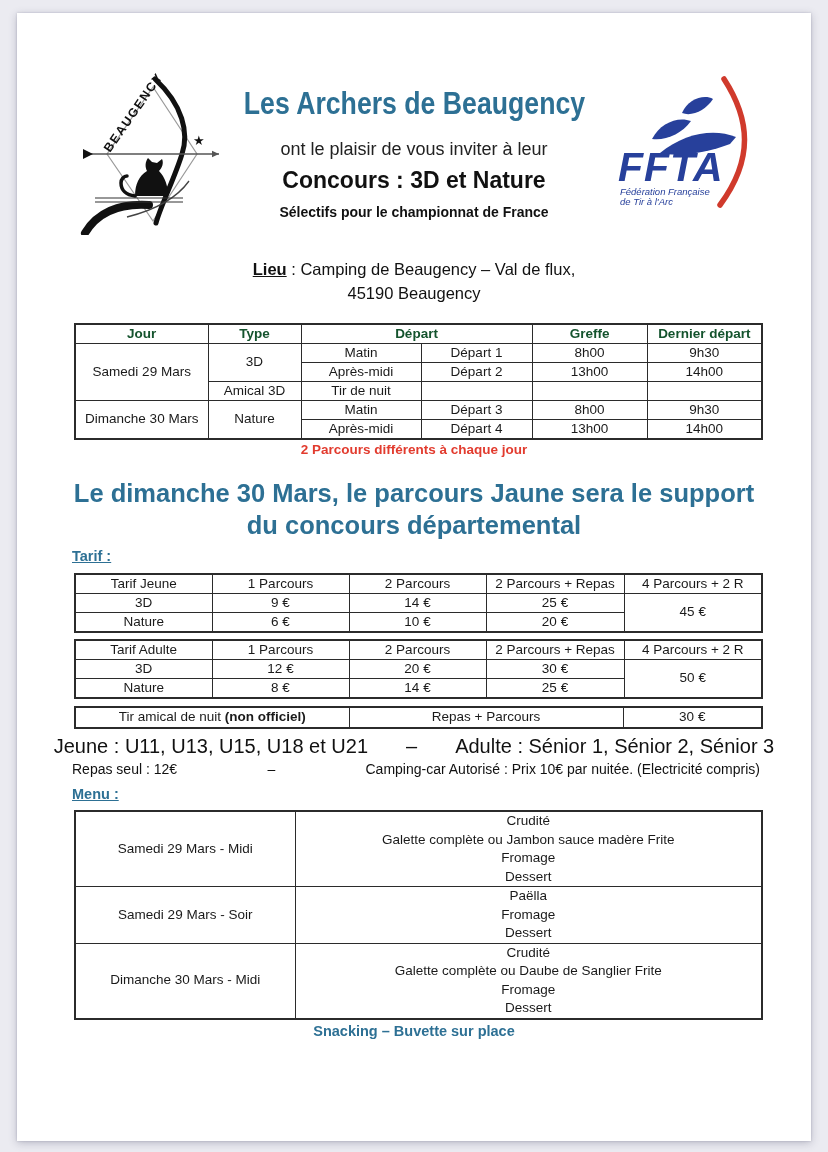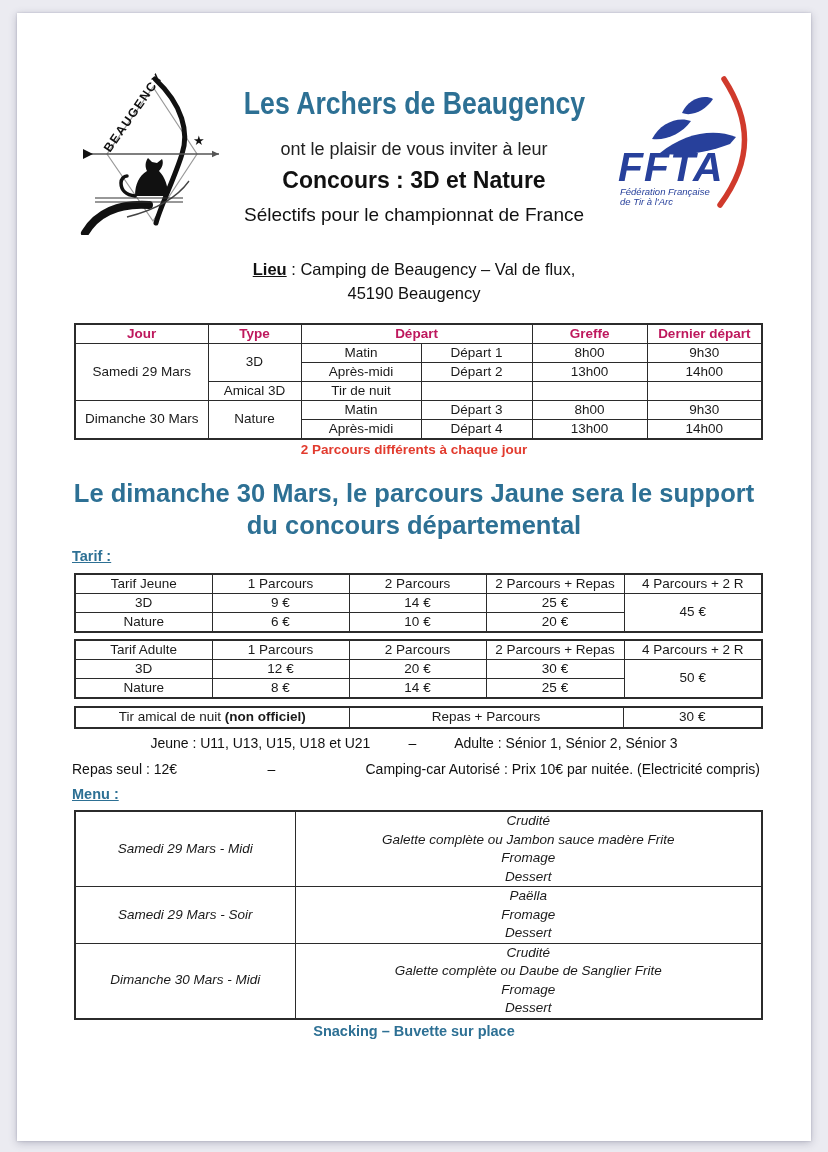--- a/index.html
+++ b/index.html
@@ -6,51 +6,51 @@
   body{background:#ebebf1;font-family:"Liberation Sans","DejaVu Sans",sans-serif;color:#1a1a1a;position:relative;}
   .page{position:absolute;left:17px;top:13px;width:794px;height:1128px;background:#ffffff;
         box-shadow:0 2px 8px rgba(70,70,100,.30),0 0 2px rgba(70,70,100,.25);}
   .abs{position:absolute;}
   .center{left:0;right:0;text-align:center;}
 
   .club-title{top:73px;font-size:31px;font-weight:bold;color:#2d7094;}
   .club-title span{display:inline-block;transform:scaleX(.86);transform-origin:center;white-space:nowrap;}
   .invite-line{top:126px;font-size:18px;color:#222;}
   .event-title{top:154px;font-size:23px;font-weight:bold;color:#111;}
-  .selectif-line{top:191px;font-size:19px;font-weight:normal;color:#111;}
+  .selectif-line{top:191px;font-size:14px;font-weight:bold;color:#111;}
 
   .lieu-block{top:244px;font-size:16.5px;line-height:24px;color:#111;}
   .lieu-label{font-weight:bold;text-decoration:underline;}
 
   table{border-collapse:collapse;table-layout:fixed;}
   .tbl{border:2px solid #2b2b2b;}
   .tbl td{border:1px solid #2b2b2b;text-align:center;vertical-align:middle;
           font-size:13.5px;line-height:1.25;padding:0 2px;height:18px;overflow:hidden;}
-  .th-teal{color:#be185d;font-weight:bold;}
+  .th-teal{color:#14532d;font-weight:bold;}
 
   .schedule{left:57px;top:310px;width:687px;}
   .red-note{top:429px;font-size:13.5px;font-weight:bold;color:#e23b2e;}
 
   .big-heading{top:464px;font-size:25.5px;line-height:32px;font-weight:bold;color:#2d7094;}
 
   .section-label{font-size:14.5px;font-weight:bold;color:#2d7094;text-decoration:underline;}
   .tarif-label{left:55px;top:535px;}
   .menu-label{left:55px;top:773px;}
 
   .tarif-jeune{left:57px;top:560px;width:687px;}
   .tarif-adulte{left:57px;top:626px;width:687px;}
   .night-row{left:57px;top:693px;width:687px;}
   .night-row td{height:19px;margin-left:36px;}
 
-  .cats-line{top:722px;font-size:14px;color:#111;}
+  .cats-line{top:722px;font-size:20px;color:#111;}
   .cats-line .dash{display:inline-block;margin:0 38px;}
   .extras-line{left:55px;top:748px;width:688px;display:flex;justify-content:space-between;font-size:14px;color:#111;}
 
   .menu-table{left:57px;top:797px;width:687px;}
-  .menu-table td{height:auto;line-height:18.5px;padding:0 13px;font-style:italic;}
+  .menu-table td{height:auto;line-height:18.5px;padding:0 13px;}
   .footer-line{top:1010px;font-size:14.5px;font-weight:bold;color:#2d7094;text-align:center;}
 
   .club-logo{left:52px;top:52px;}
   .ffta-logo{left:595px;top:58px;}
 </style>
 </head>
 <body>
 
 <div class="page">
 

